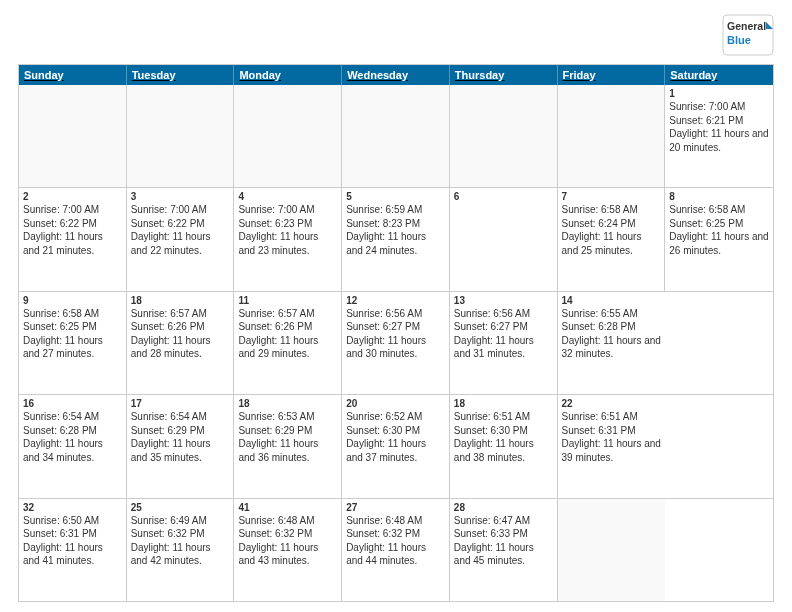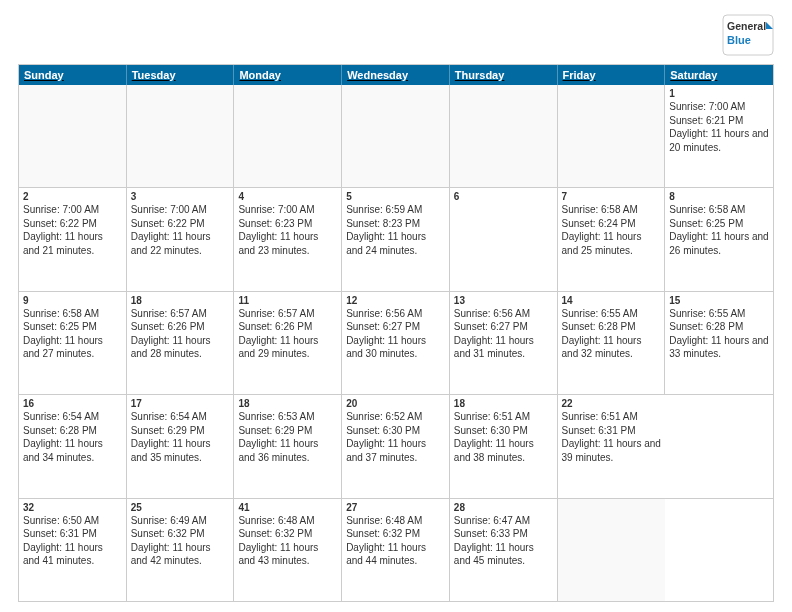--- a/index.html
+++ b/index.html
@@ -224,27 +224,20 @@
 Daylight: 11 hours
 and 31 minutes.</div>
           </div>
           <div class="cal-cell">
             <span class="day-num">14</span>
             <div class="cell-info">Sunrise: 6:55 AM
 Sunset: 6:28 PM
 Daylight: 11 hours
 and 32 minutes.</div>
           </div>
-          <div class="cal-cell">
-            <span class="day-num">15</span>
-            <div class="cell-info">Sunrise: 6:55 AM
-Sunset: 6:28 PM
-Daylight: 11 hours
-and 33 minutes.</div>
-          </div>
         </div>
         <div class="cal-row">
           <div class="cal-cell">
             <span class="day-num">16</span>
             <div class="cell-info">Sunrise: 6:54 AM
 Sunset: 6:28 PM
 Daylight: 11 hours
 and 34 minutes.</div>
           </div>
           <div class="cal-cell">

